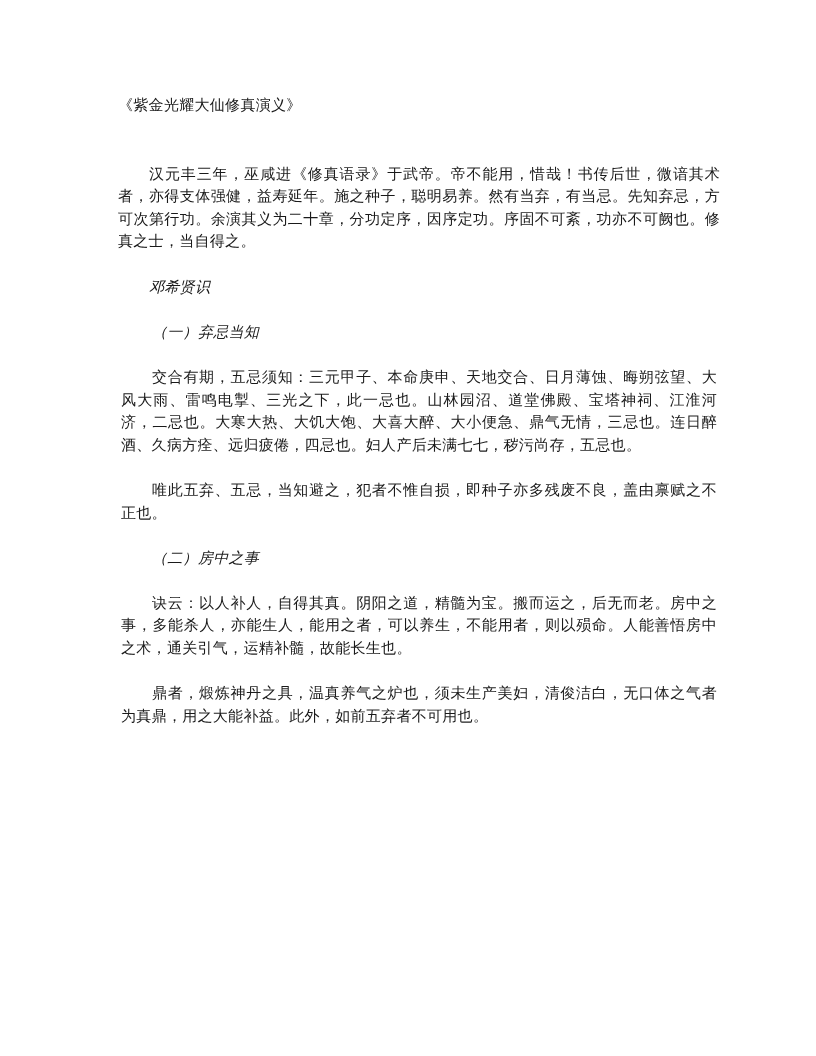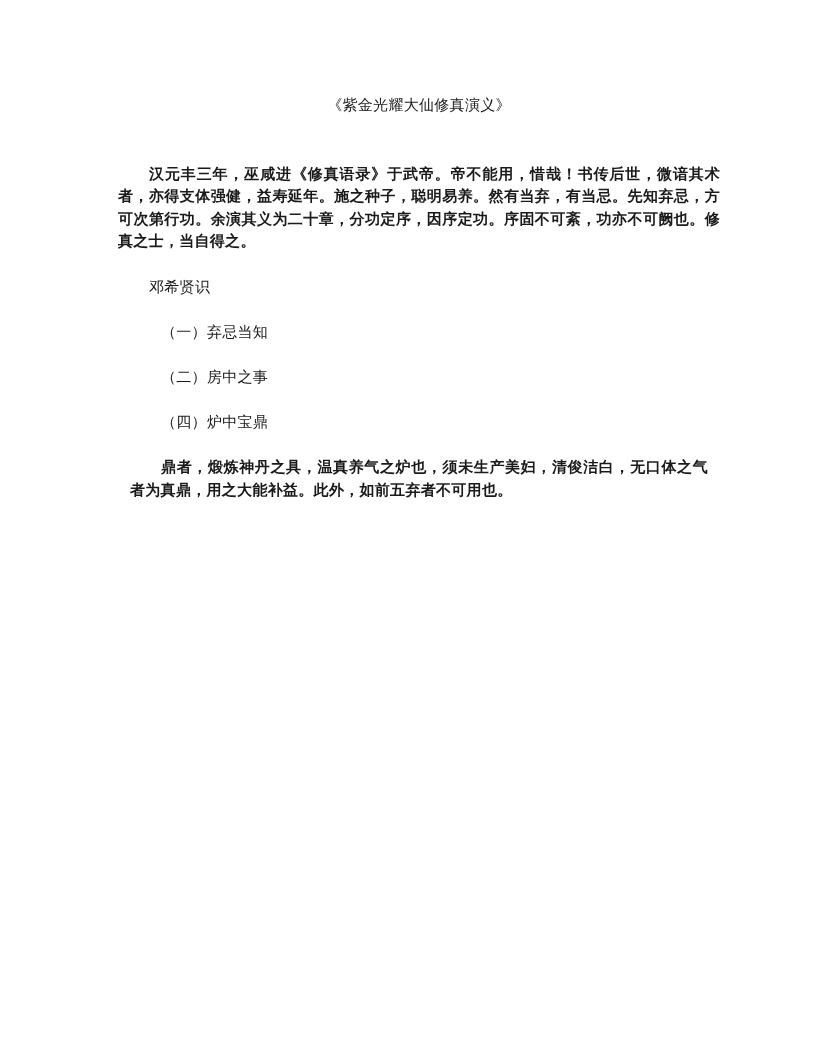--- a/index.html
+++ b/index.html
@@ -3,42 +3,44 @@
   <meta charset="utf-8">
   <style>
     html, body { margin: 0; padding: 0; background: #ffffff; }
     body { width: 816px; height: 1056px; position: relative; overflow: hidden; }
     .page {
       position: absolute; left: 118px; top: 94px; width: 602px;
       font-family: "DejaVu Serif", "Liberation Serif", serif;
       font-size: 15px; line-height: 22.6px; color: #1a1a1a;
       letter-spacing: 0.3px;
     }
-    .title { margin: 0 0 46px 0; text-align: center; }
-    .para { margin: 0 0 22.6px 0; text-indent: 31px; text-align: justify; font-weight: bold; }
-    .heading { margin: 0 0 22.6px 0; text-indent: 31px; }
-    .section { margin: 12px; }
+    .title { margin: 0 0 46px 0; }
+    .para { margin: 0 0 22.6px 0; text-indent: 31px; text-align: justify; }
+    .heading { margin: 0 0 22.6px 0; text-indent: 31px; font-style: italic; }
+    .section { margin: 3px; }
   </style>
 </head>
 <body>
 
 <div class="page">
   <p class="title">《紫金光耀大仙修真演义》</p>
   <p class="para">汉元丰三年，巫咸进《修真语录》于武帝。帝不能用，惜哉！书传后世，微谙其术者，亦得支体强健，益寿延年。施之种子，聪明易养。然有当弃，有当忌。先知弃忌，方可次第行功。余演其义为二十章，分功定序，因序定功。序固不可紊，功亦不可阙也。修真之士，当自得之。</p>
   <p class="heading">邓希贤识</p>
 
   <div class="section">
     <p class="heading">（一）弃忌当知</p>
+    <p class="para">交合有期，五忌须知：三元甲子、本命庚申、天地交合、日月薄蚀、晦朔弦望、大风大雨、雷鸣电掣、三光之下，此一忌也。山林园沼、道堂佛殿、宝塔神祠、江淮河济，二忌也。大寒大热、大饥大饱、大喜大醉、大小便急、鼎气无情，三忌也。连日醉酒、久病方痊、远归疲倦，四忌也。妇人产后未满七七，秽污尚存，五忌也。</p>
+    <p class="para">唯此五弃、五忌，当知避之，犯者不惟自损，即种子亦多残废不良，盖由禀赋之不正也。</p>
   </div>
 
   <div class="section">
     <p class="heading">（二）房中之事</p>
   </div>
 
   <div class="section">
+    <p class="para">诀云：以人补人，自得其真。阴阳之道，精髓为宝。搬而运之，后无而老。房中之事，多能杀人，亦能生人，能用之者，可以养生，不能用者，则以殒命。人能善悟房中之术，通关引气，运精补髓，故能长生也。</p>
   </div>
 
   <div class="section">
-    <p class="heading">（四）炉中宝鼎</p>
     <p class="para">鼎者，煅炼神丹之具，温真养气之炉也，须未生产美妇，清俊洁白，无口体之气者为真鼎，用之大能补益。此外，如前五弃者不可用也。</p>
   </div>
 
 </div>
 
 </body></html>

